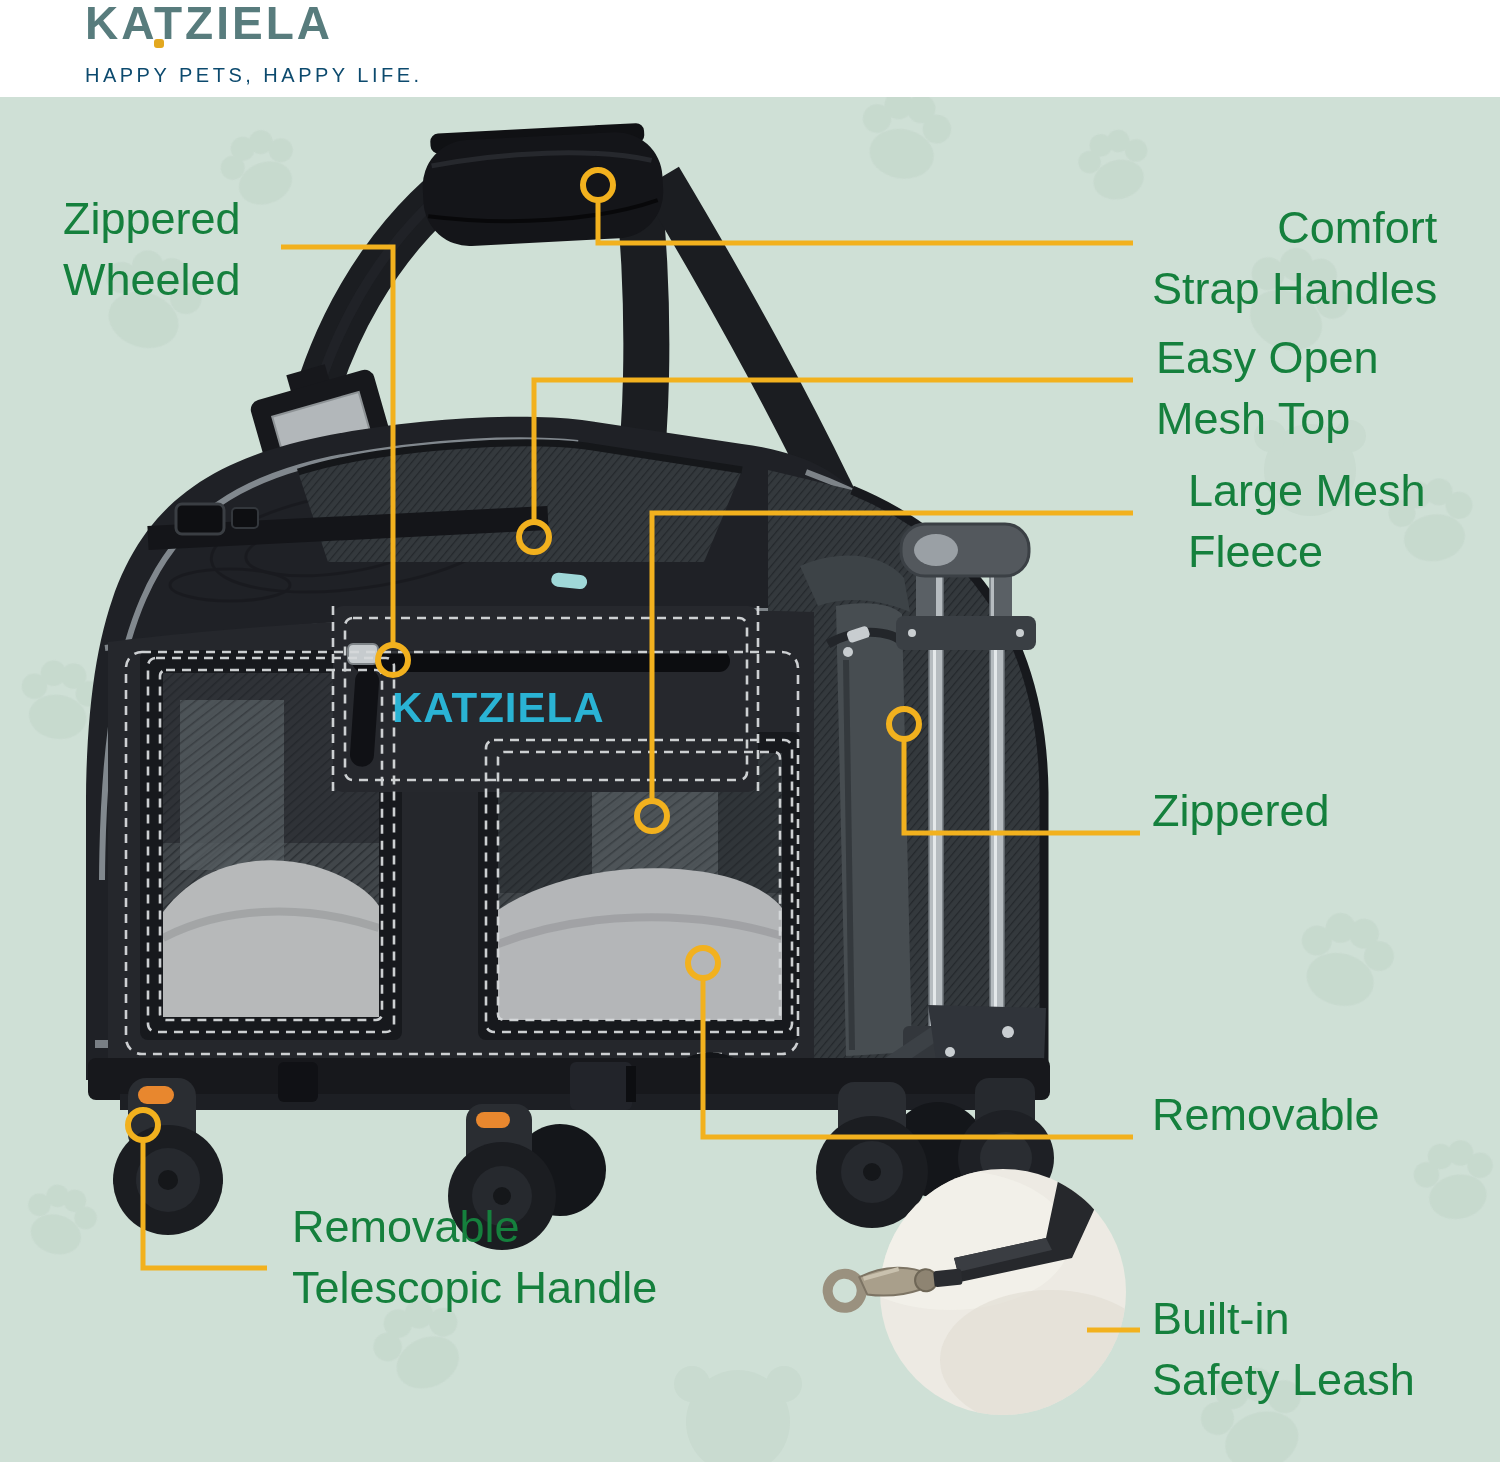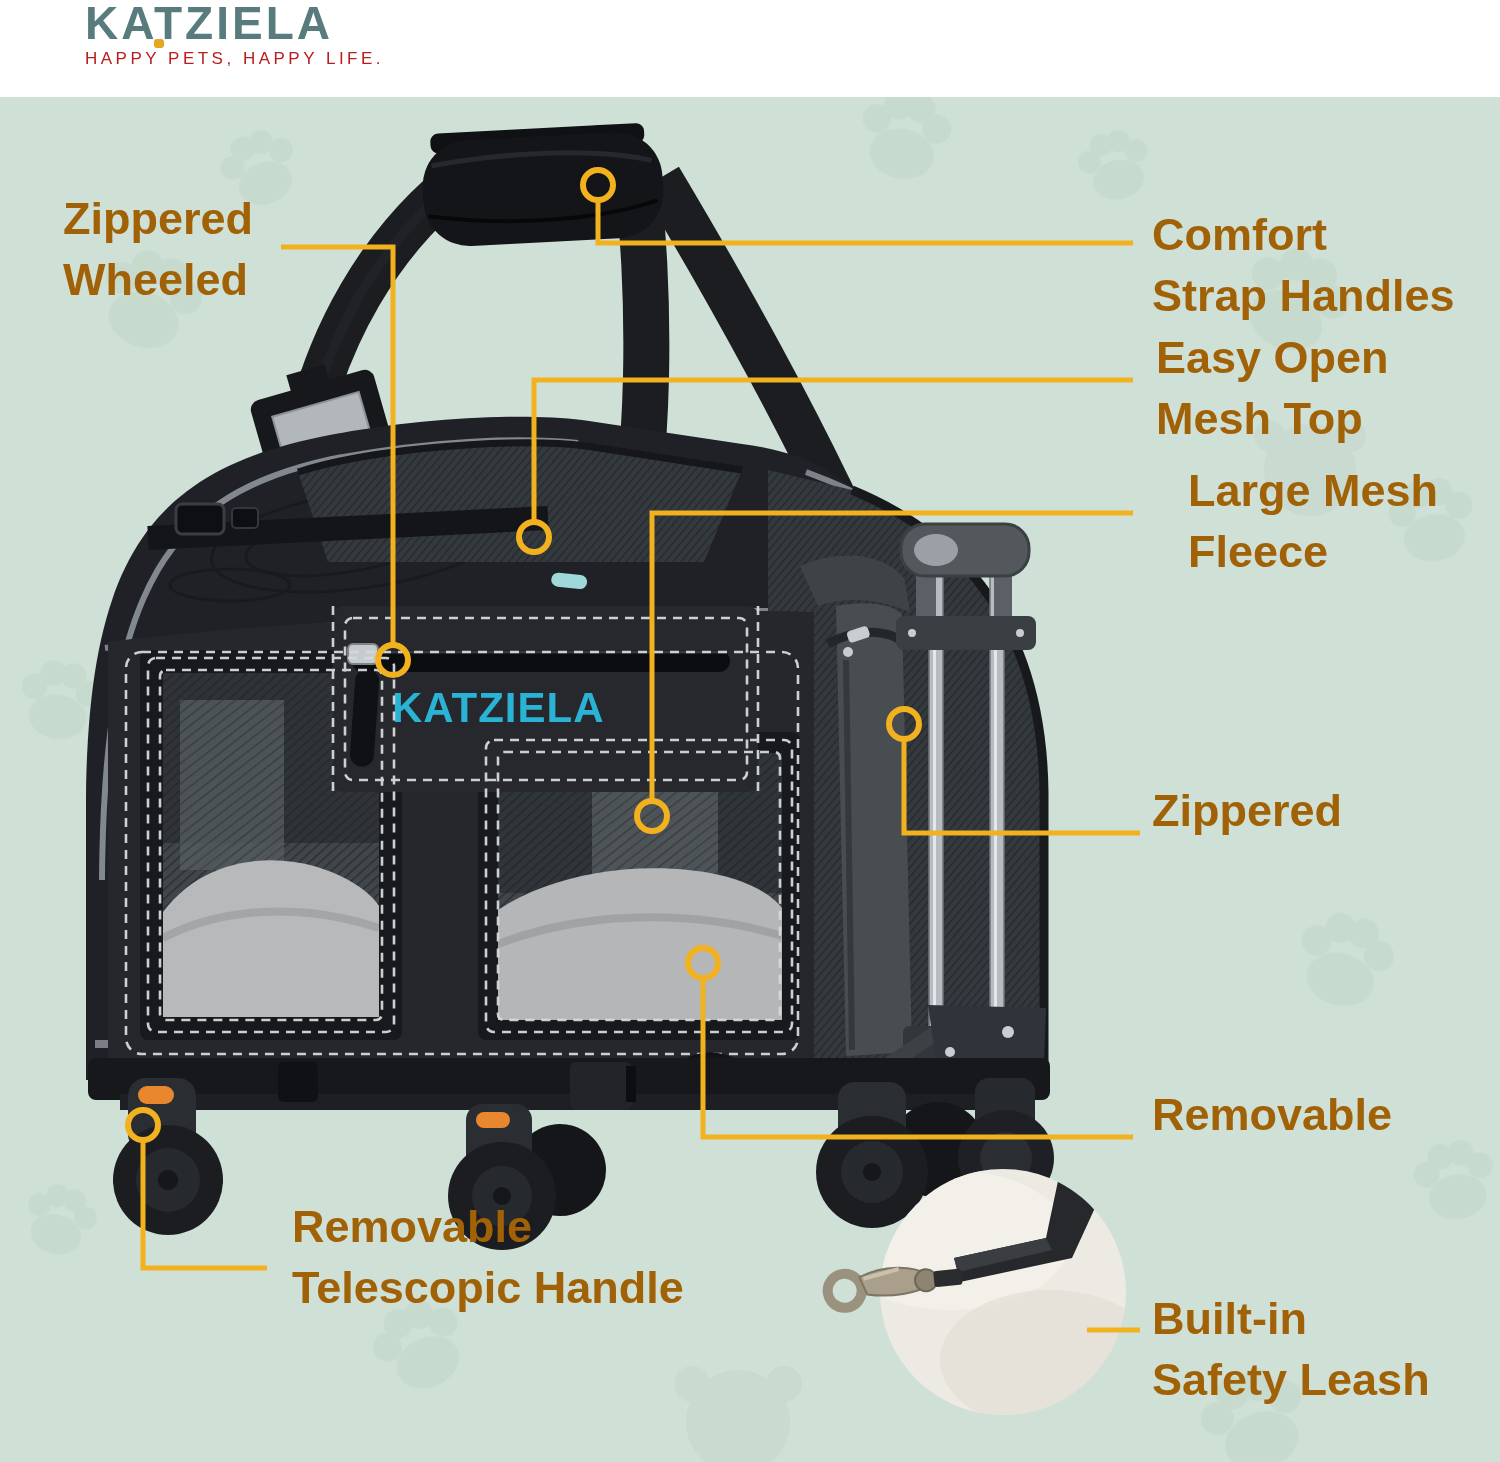--- a/index.html
+++ b/index.html
@@ -16,29 +16,29 @@
   .logo-wrap{position:absolute;left:85px;top:1px;}
   .logo-text{
     font-size:46px;font-weight:bold;letter-spacing:3px;
     color:#587c7d;line-height:44px;
   }
   .logo-dot{
     position:absolute;left:69px;top:38px;width:10px;height:9px;border-radius:3px;
     background:#e3a81f;
   }
   .tagline{
-    font-size:17px;letter-spacing:3.5px;color:#b91c1c;margin-top:4px;
+    font-size:20px;letter-spacing:3.5px;color:#0c4a6e;margin-top:19px;
   }
   
   .scene{position:absolute;left:0;top:0;width:1500px;height:1462px;}
   svg{position:absolute;left:0;top:0;}
   
   .callout{
-    position:absolute;color:#a16207;font-size:45px;line-height:61px;
-    font-weight:700;z-index:10;white-space:nowrap;
+    position:absolute;color:#15803d;font-size:45px;line-height:61px;
+    font-weight:400;z-index:10;white-space:nowrap;
   }
   .callout span{display:block;}
 </style>
 </head>
 <body>
 
 <div class="scene">
 
   <svg width="1500" height="1462" viewBox="0 0 1500 1462">
     <defs>
@@ -327,21 +327,21 @@
       <g>
         <path d="M 1087 1330 L 1140 1330"></path>
       </g>
     </g>
   </svg>
 
   <div class="callout" style="left:63px;top:188px;">
     <span>Zippered</span>
     <span>Wheeled</span>
   </div>
-  <div class="callout" style="left:1152px;top:204px;">
+  <div class="callout" style="left:1152px;top:197px;text-align:right;">
     <span>Comfort</span>
     <span>Strap Handles</span>
   </div>
   <div class="callout" style="left:1156px;top:327px;">
     <span>Easy Open</span>
     <span>Mesh Top</span>
   </div>
   <div class="callout" style="left:1188px;top:460px;">
     <span>Large Mesh</span>
     <span>Fleece</span>

